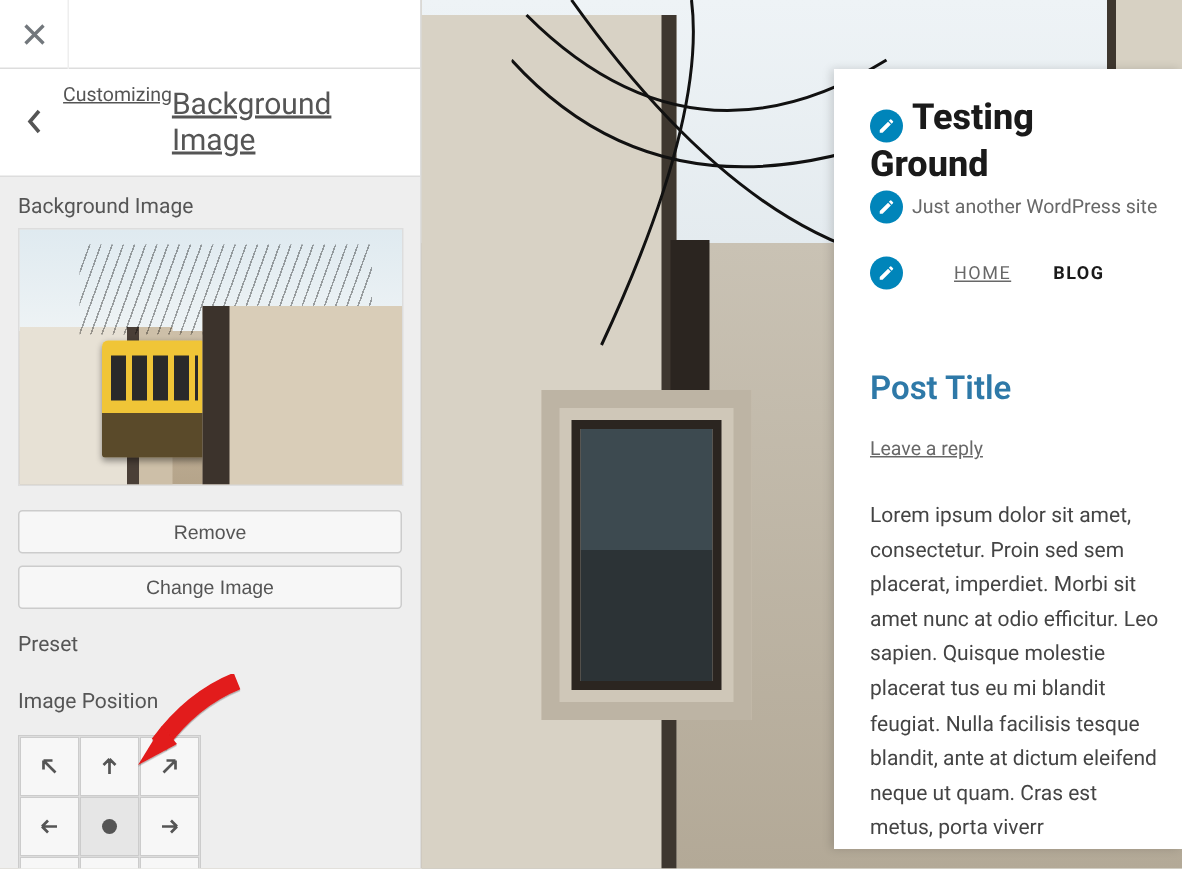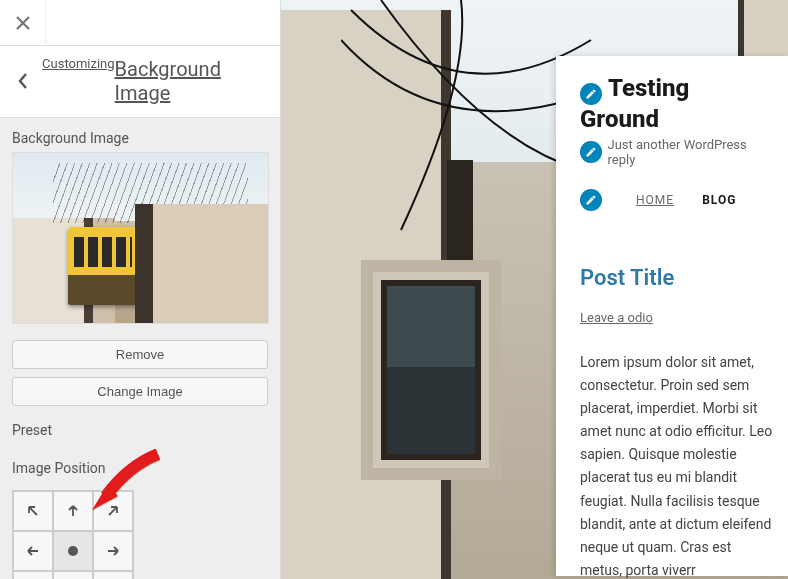--- a/index.html
+++ b/index.html
@@ -48,21 +48,21 @@
 .preview { flex: 1; position: relative; overflow: hidden; background:#bdb6a8; }
 .bg-scene { position:absolute; inset:0; background: linear-gradient(#eef3f6 0%, #e4ebef 28%, #c9c2b4 28%, #b3a997 100%); }
 .bldg-left { position:absolute; left:0; top:10px; width:170px; height:580px; background:#d8d2c5; border-right:10px solid #3e372f; }
 .bldg-left::after { content:""; position:absolute; right:-32px; top:150px; width:26px; height:200px; background:#2b2520; }
 .window-frame { position:absolute; left:80px; top:260px; width:140px; height:220px; background:#cfc7b8; border:12px solid #bdb4a4; }
 .window-frame::before { content:""; position:absolute; inset:8px; background: linear-gradient(#3d4a50 0 48%, #2c3336 48%); border:6px solid #2b2520; }
 .bldg-right { position:absolute; right:0; top:0; width:50px; height:200px; background:#d7d1c3; border-left:6px solid #3e372f; }
 .cables { position:absolute; left:60px; top:0; width:260px; height:240px; }
 .cables path { stroke:#111; stroke-width:2; fill:none; }
 
-.page-card { position:absolute; right:0; top:56px; width:232px; background:#fff; padding: 18px 14px 18px 24px; box-shadow: -2px 0 6px rgba(0,0,0,.15); height: 520px; }
+.page-card { position:absolute; right:0; top:46px; width:232px; background:#fff; padding: 18px 14px 18px 24px; box-shadow: -2px 0 6px rgba(0,0,0,.15); height: 520px; }
 .edit-pill { width: 22px; height: 22px; background:#0085ba; border-radius:50%; display:inline-flex; align-items:center; justify-content:center; margin-right:6px; vertical-align:-4px; }
 .edit-pill svg { width:12px; height:12px; fill:#fff; }
 .site-title { font-size: 24px; font-weight: 800; color:#1a1a1a; margin-bottom:4px; }
 .tagline-row { color:#686868; font-size:13px; margin-bottom:22px; display:flex; align-items:center; }
 .nav-row { display:flex; align-items:center; gap:28px; font-size:12px; letter-spacing:1px; color:#686868; margin-bottom:54px; }
 .nav-row .home { text-decoration:underline; }
 .nav-row .blog { font-weight:700; color:#1a1a1a; text-decoration:none; }
 .post-title { color:#2e79a8; font-size:22px; font-weight:600; margin-bottom:20px; }
 .reply { color:#686868; text-decoration:underline; font-size:13px; display:inline-block; margin-bottom:26px; }
 .body-text { color:#444; font-size:14px; line-height:1.65; }
@@ -170,33 +170,33 @@
               <path d="M3 17.25V21h3.75L17.8 9.94l-3.75-3.75L3 17.25zM20.7 7.04a1 1 0 0 0 0-1.41l-2.34-2.34a1 1 0 0 0-1.41 0l-1.83 1.83 3.75 3.75 1.83-1.83z"></path>
             </svg>
           </span><span>Testing Ground</span>
       </div>
       <div class="tagline-row">
         <span class="edit-pill">
             <svg viewBox="0 0 24 24">
               <path d="M3 17.25V21h3.75L17.8 9.94l-3.75-3.75L3 17.25zM20.7 7.04a1 1 0 0 0 0-1.41l-2.34-2.34a1 1 0 0 0-1.41 0l-1.83 1.83 3.75 3.75 1.83-1.83z"></path>
             </svg>
           </span>
-        <span>Just another WordPress reply</span>
+        <span>Just another WordPress site</span>
       </div>
       <div class="nav-row">
         <span class="edit-pill">
             <svg viewBox="0 0 24 24">
               <path d="M3 17.25V21h3.75L17.8 9.94l-3.75-3.75L3 17.25zM20.7 7.04a1 1 0 0 0 0-1.41l-2.34-2.34a1 1 0 0 0-1.41 0l-1.83 1.83 3.75 3.75 1.83-1.83z"></path>
             </svg>
           </span>
         <a class="home">HOME</a>
         <a class="blog">BLOG</a>
       </div>
       <div class="post-title">Post Title</div>
-      <a class="reply">Leave a odio</a>
+      <a class="reply">Leave a reply</a>
       <div class="body-text">Lorem ipsum dolor sit amet, consectetur. Proin sed sem placerat, imperdiet. Morbi sit amet nunc at odio efficitur. Leo sapien. Quisque molestie placerat tus eu mi blandit feugiat. Nulla facilisis tesque blandit, ante at dictum eleifend neque ut quam. Cras est metus, porta viverr</div>
       <div class="meta">
         <span>This entry was posted in </span><a>Uncategor</a>
       </div>
     </div>
   </div>
 
   <svg class="red-arrow" viewBox="0 0 80 70">
     <defs>
         <filter id="ds">

